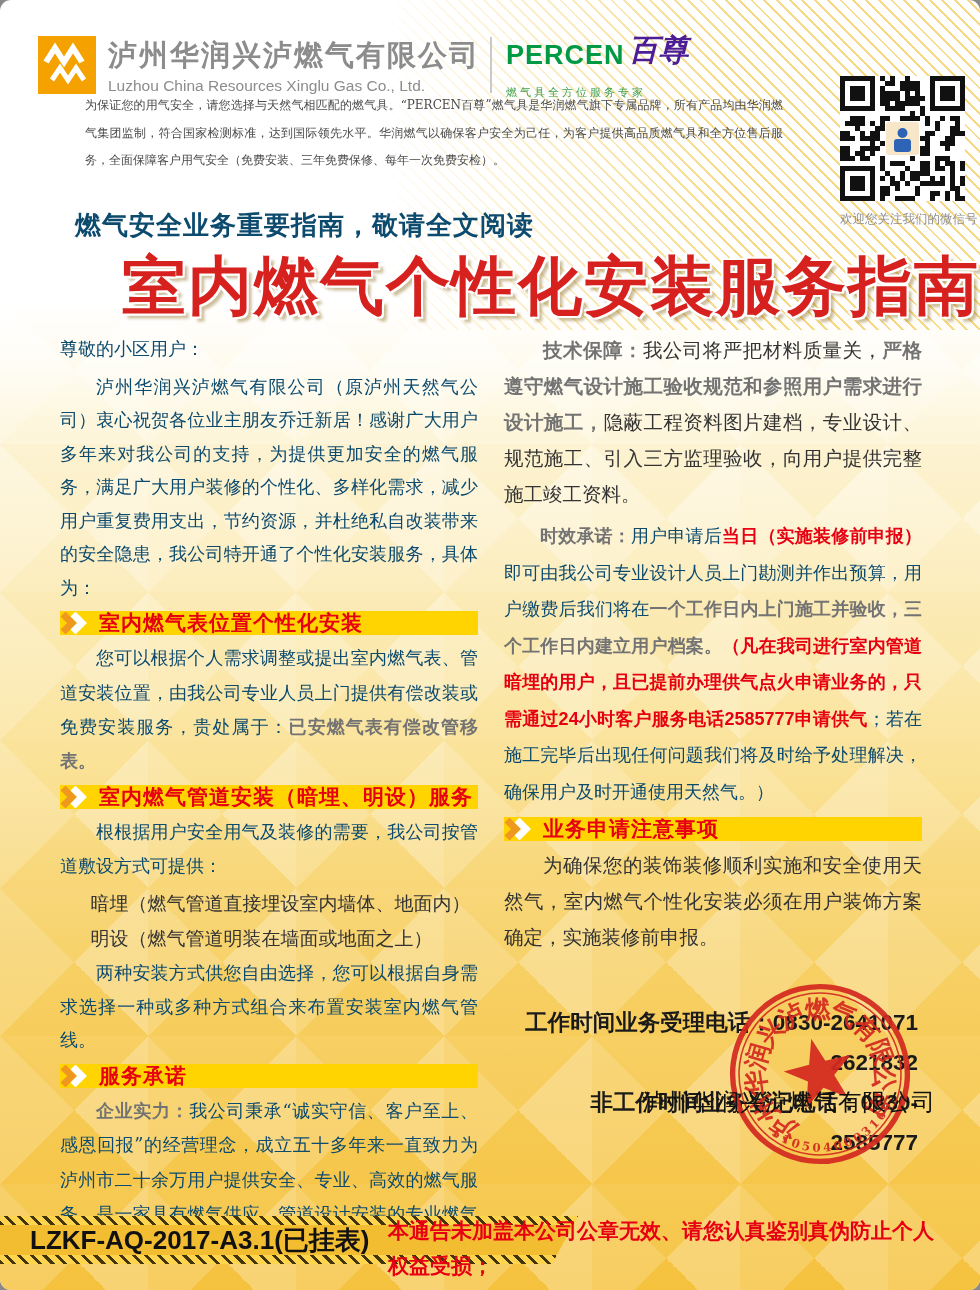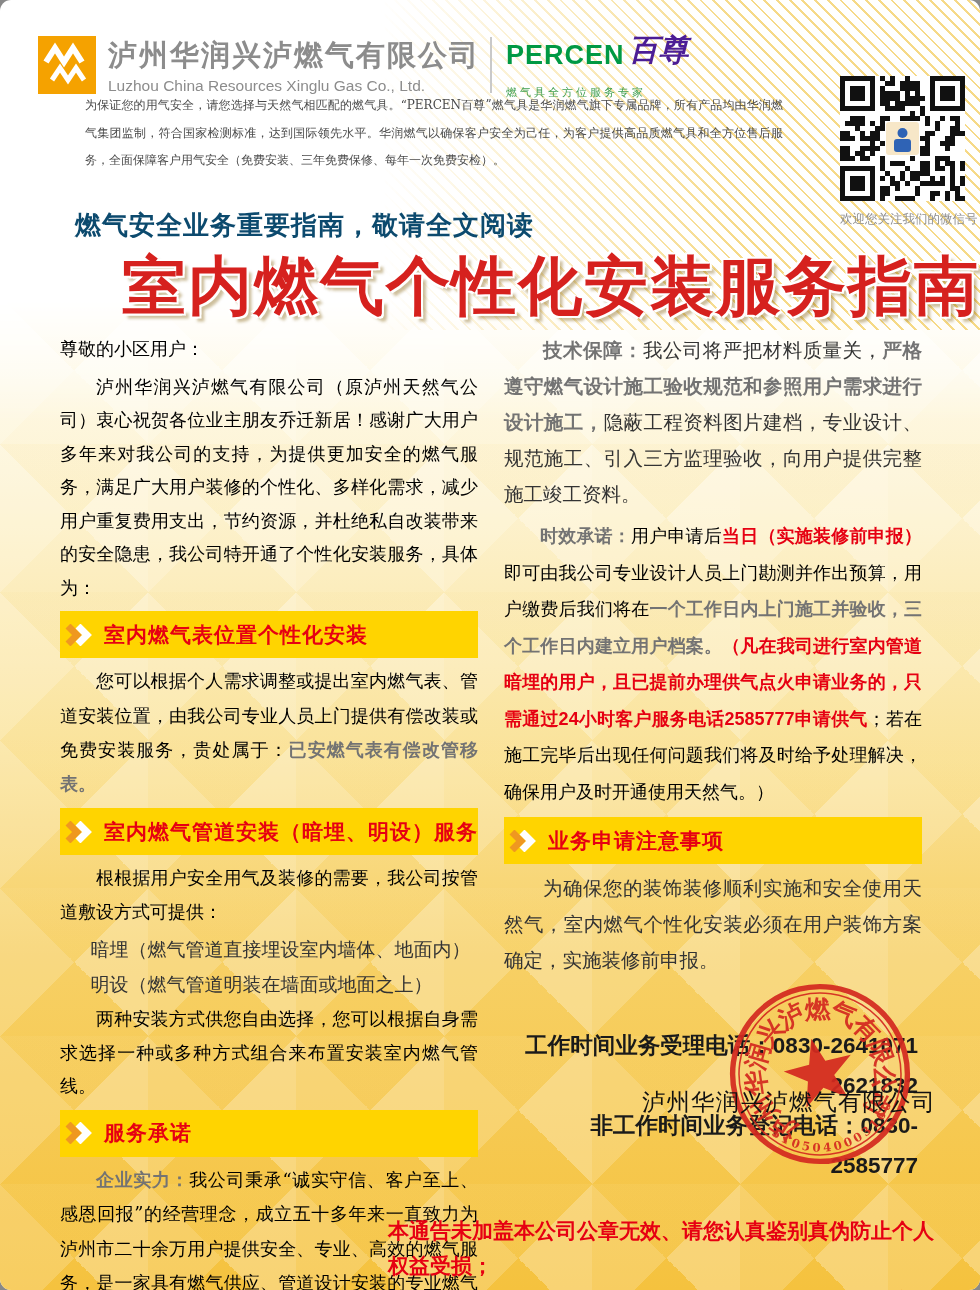--- a/index.html
+++ b/index.html
@@ -43,28 +43,28 @@
   .qr-caption{margin-top:6px;font-size:12.5px;color:#8f8f8f;text-align:center;white-space:nowrap;}
 
   .kicker{position:absolute;left:75px;top:208px;font-size:26px;font-weight:bold;color:#0c4a6e;letter-spacing:1px;}
   .main-title{position:absolute;left:0;top:243px;width:100%;margin:0;text-align:right;
     font-size:64px;font-weight:bold;color:#d6211e;letter-spacing:2px;
     text-shadow:-2px -2px 0 #fff,2px -2px 0 #fff,-2px 2px 0 #fff,2px 2px 0 #fff,5px 5px 3px rgba(130,95,10,.4);}
 
   
   .cols{position:absolute;left:60px;top:332px;width:862px;display:flex;gap:26px;}
   .col{width:418px;}
-  .cal{font-family:"DejaVu Serif",serif;color:#000000;}
+  .cal{font-family:"DejaVu Serif",serif;color:#0c4a6e;}
   .sans{font-family:"Liberation Sans",sans-serif;color:#333;}
   .b{font-weight:bold;color:#737373;}
   .red{color:#e60012;font-weight:bold;font-family:"Liberation Sans",sans-serif;}
   p.para{margin:0 0 4px 0;font-size:18px;line-height:33.5px;text-align:justify;text-indent:2em;}
   p.noind{text-indent:0;}
   .salut{font-size:19px;margin-bottom:2px;}
-  .sec-bar{display:flex;align-items:center;height:47px;background:#ffd400;margin:7px 0 6px 0;padding-left:5px;}
+  .sec-bar{display:flex;align-items:center;height:24px;background:#ffd400;margin:7px 0 6px 0;}
   .sec-bar .chev{width:30px;height:22px;flex:0 0 30px;}
   .sec-title{font-size:21px;font-weight:bold;color:#e60012;margin-left:9px;letter-spacing:1px;}
   .opt{font-size:19px;line-height:35px;color:#333;text-indent:1.6em;margin:0;font-family:"Liberation Sans",sans-serif;}
   .rp{margin:0 0 6px 0;font-size:19.5px;line-height:36px;text-align:justify;text-indent:2em;}
   .tp{margin:0 0 6px 0;font-size:18px;line-height:36.5px;text-align:justify;text-indent:2em;}
 
   .phones{margin-top:48px;text-align:right;font-weight:bold;color:#1a1a1a;font-size:22.5px;line-height:40px;padding-right:4px;}
 
   .stamp{position:absolute;left:712px;top:966px;width:216px;height:216px;z-index:2;opacity:.93;transform:rotate(-14deg);}
   .signature{position:absolute;left:642px;top:1086px;z-index:3;font-size:23.5px;color:#111;letter-spacing:1px;}
@@ -416,17 +416,20 @@
         <text x="120.86988944804352" y="184.20812289357082" transform="rotate(-8.333333333333343 120.86988944804352 184.20812289357082)" text-anchor="middle" dy="0.35em" font-size="12" font-weight="bold" fill="#d42a20">0</text>
         <text x="131.51024245333184" y="181.84921342366164" transform="rotate(-16.666666666666686 131.51024245333184 181.84921342366164)" text-anchor="middle" dy="0.35em" font-size="12" font-weight="bold" fill="#d42a20">0</text>
         <text x="141.69636963055245" y="177.97308402774874" transform="rotate(-25 141.69636963055245 177.97308402774874)" text-anchor="middle" dy="0.35em" font-size="12" font-weight="bold" fill="#d42a20">3</text>
         <text x="151.21317335531043" y="172.66158585597026" transform="rotate(-33.333333333333314 151.21317335531043 172.66158585597026)" text-anchor="middle" dy="0.35em" font-size="12" font-weight="bold" fill="#d42a20">1</text>
         <text x="159.85968992104534" y="166.02688034307468" transform="rotate(-41.666666666666686 159.85968992104534 166.02688034307468)" text-anchor="middle" dy="0.35em" font-size="12" font-weight="bold" fill="#d42a20">6</text>
         <text x="167.45333323392336" y="158.20907072649044" transform="rotate(-50 167.45333323392336 158.20907072649044)" text-anchor="middle" dy="0.35em" font-size="12" font-weight="bold" fill="#d42a20">0</text>
       </g>
   </svg>
   <div class="signature">泸州华润兴泸燃气有限公司</div>
 
+  <div class="badge">
+    <span class="code">LZKF-AQ-2017-A3.1(已挂表)</span>
+  </div>
   <div class="warning">
     <div>本通告未加盖本公司公章无效、请您认真鉴别真伪防止个人权益受损；</div>
     <div>其他企业或个人不得仿冒我公司通告，违者我公司将追究侵权责任。</div>
   </div>
 </div>
 
 </body></html>

